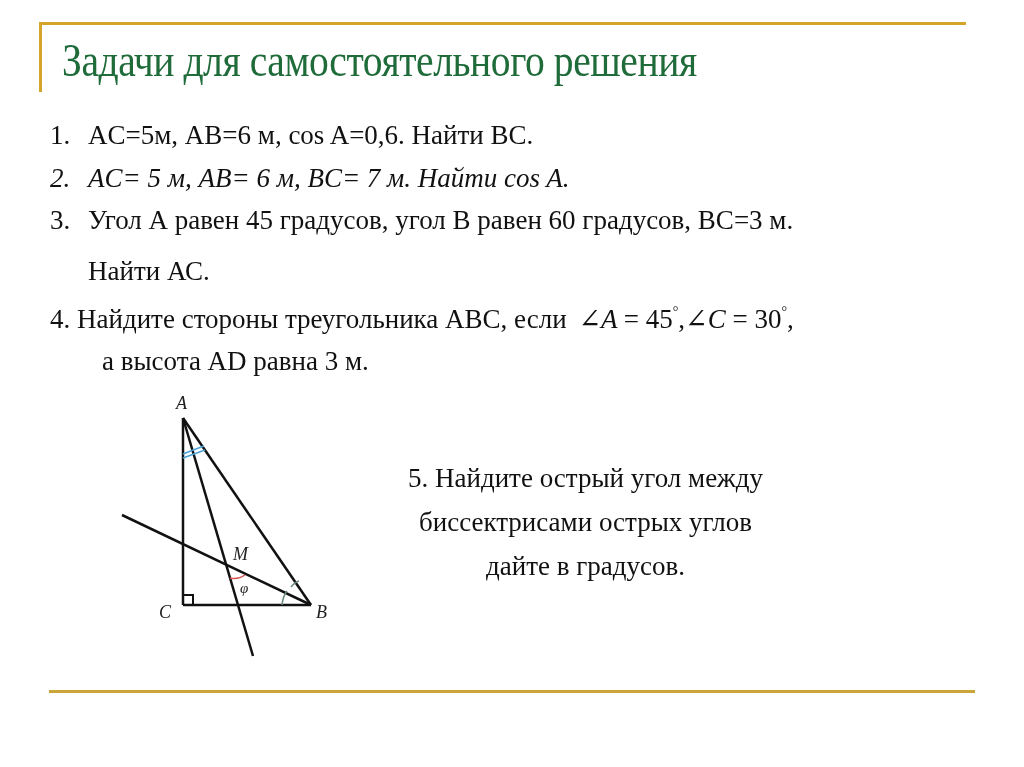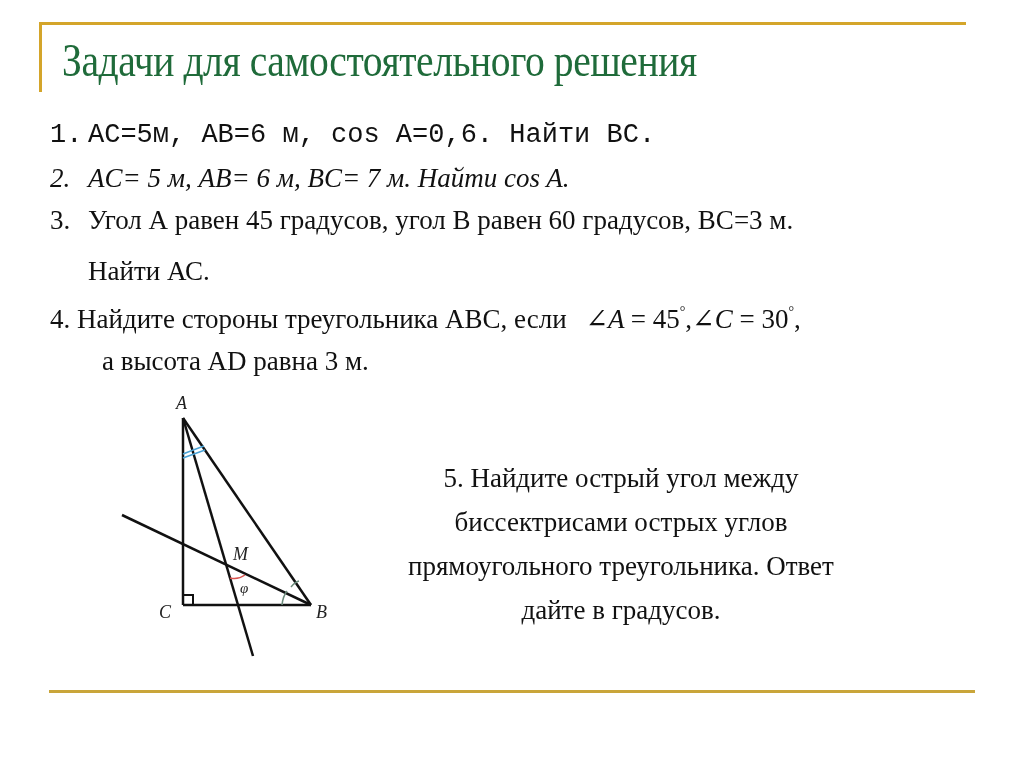--- a/index.html
+++ b/index.html
@@ -23,48 +23,47 @@
     svg text { font-family: "Liberation Serif", "DejaVu Serif", serif; font-style: italic; }
   </style>
 </head>
 <body>
 
 <div class="frame-top"></div>
 <div class="frame-left"></div>
 
 <div class="title">Задачи для самостоятельного решения</div>
 
-<div class="task" style="left:50px; top:120px;font-family:Liberation Mono, monospace;">
+<div class="task" style="left:50px; top:120px;">
   <span class="num">1.</span><span>AC=5м, AB=6 м, cos A=0,6. Найти BC.</span>
 </div>
 <div class="task" style="left:50px; top:163px;font-style:italic;">
   <span class="num">2.</span><span>AC= 5 м, AB= 6 м, BC= 7 м. Найти cos A.</span>
 </div>
 <div class="task" style="left:50px; top:205px;">
   <span class="num">3.</span><span>Угол А равен 45 градусов, угол В равен 60 градусов, ВС=3 м.</span>
 </div>
 <div class="task" style="left:88px; top:256px;">Найти АС.</div>
 
 <div class="task" style="left:50px; top:304px;">
   <span>4.</span>
   <span>Найдите стороны треугольника АВС, если</span>
-  <span class="math" style="margin-left:12px;">
+  <span class="math" style="margin-left:5px;">
     <span class="up">∠</span><span>A</span>
     <span class="up">=</span>
     <span class="up">45</span><span class="deg">°</span><span class="up">,</span><span class="up">∠</span><span>C</span>
     <span class="up">=</span>
     <span class="up">30</span><span class="deg">°</span><span class="up">,</span>
   </span>
 </div>
 <div class="task" style="left:102px; top:346px;">а высота AD равна 3 м.</div>
 
 <div class="task" style="left:408px; top:456px; line-height:44px;text-align:center;">
   <div>5. Найдите острый угол между</div>
   <div>биссектрисами острых углов</div>
-  <div>прямоугольного треугольника. Ответ</div>
   <div>дайте в градусов.</div>
 </div>
 
 <svg style="position:absolute; left:0; top:0;" width="1024" height="767">
 
   <line x1="183" y1="418" x2="183" y2="605" stroke="#111" stroke-width="2.5"></line>
   <line x1="183" y1="605" x2="311" y2="605" stroke="#111" stroke-width="2.5"></line>
   <line x1="183" y1="418" x2="311" y2="605" stroke="#111" stroke-width="2.5"></line>
 
   <polyline points="183,595 193,595 193,605" fill="none" stroke="#111" stroke-width="2"></polyline>

